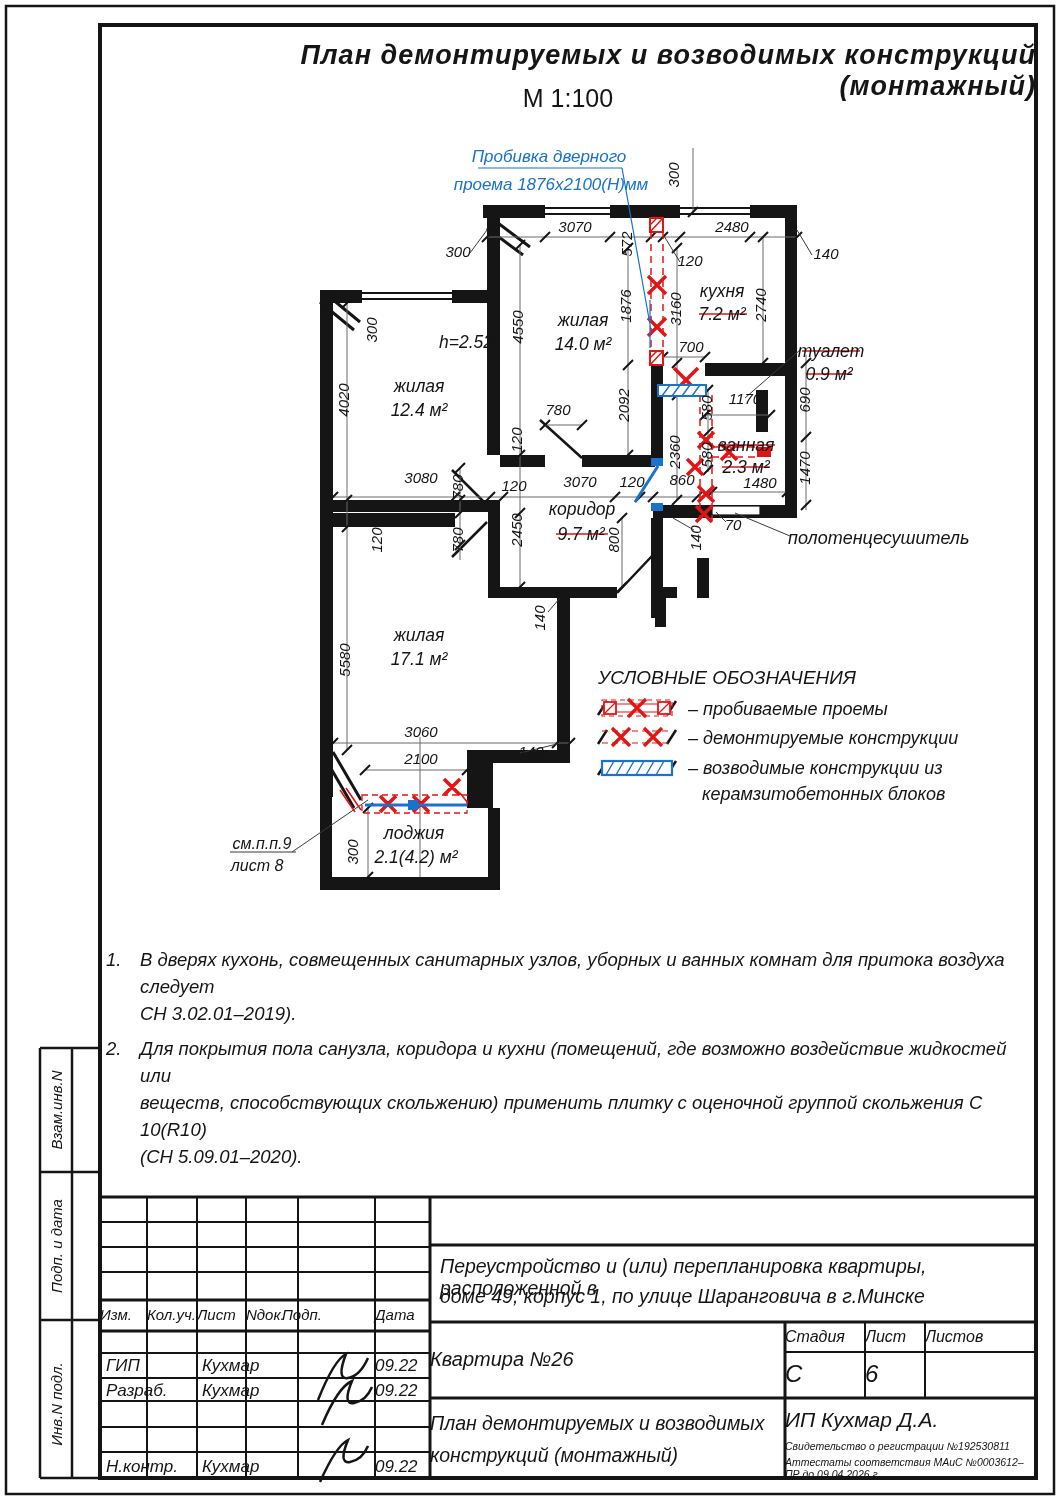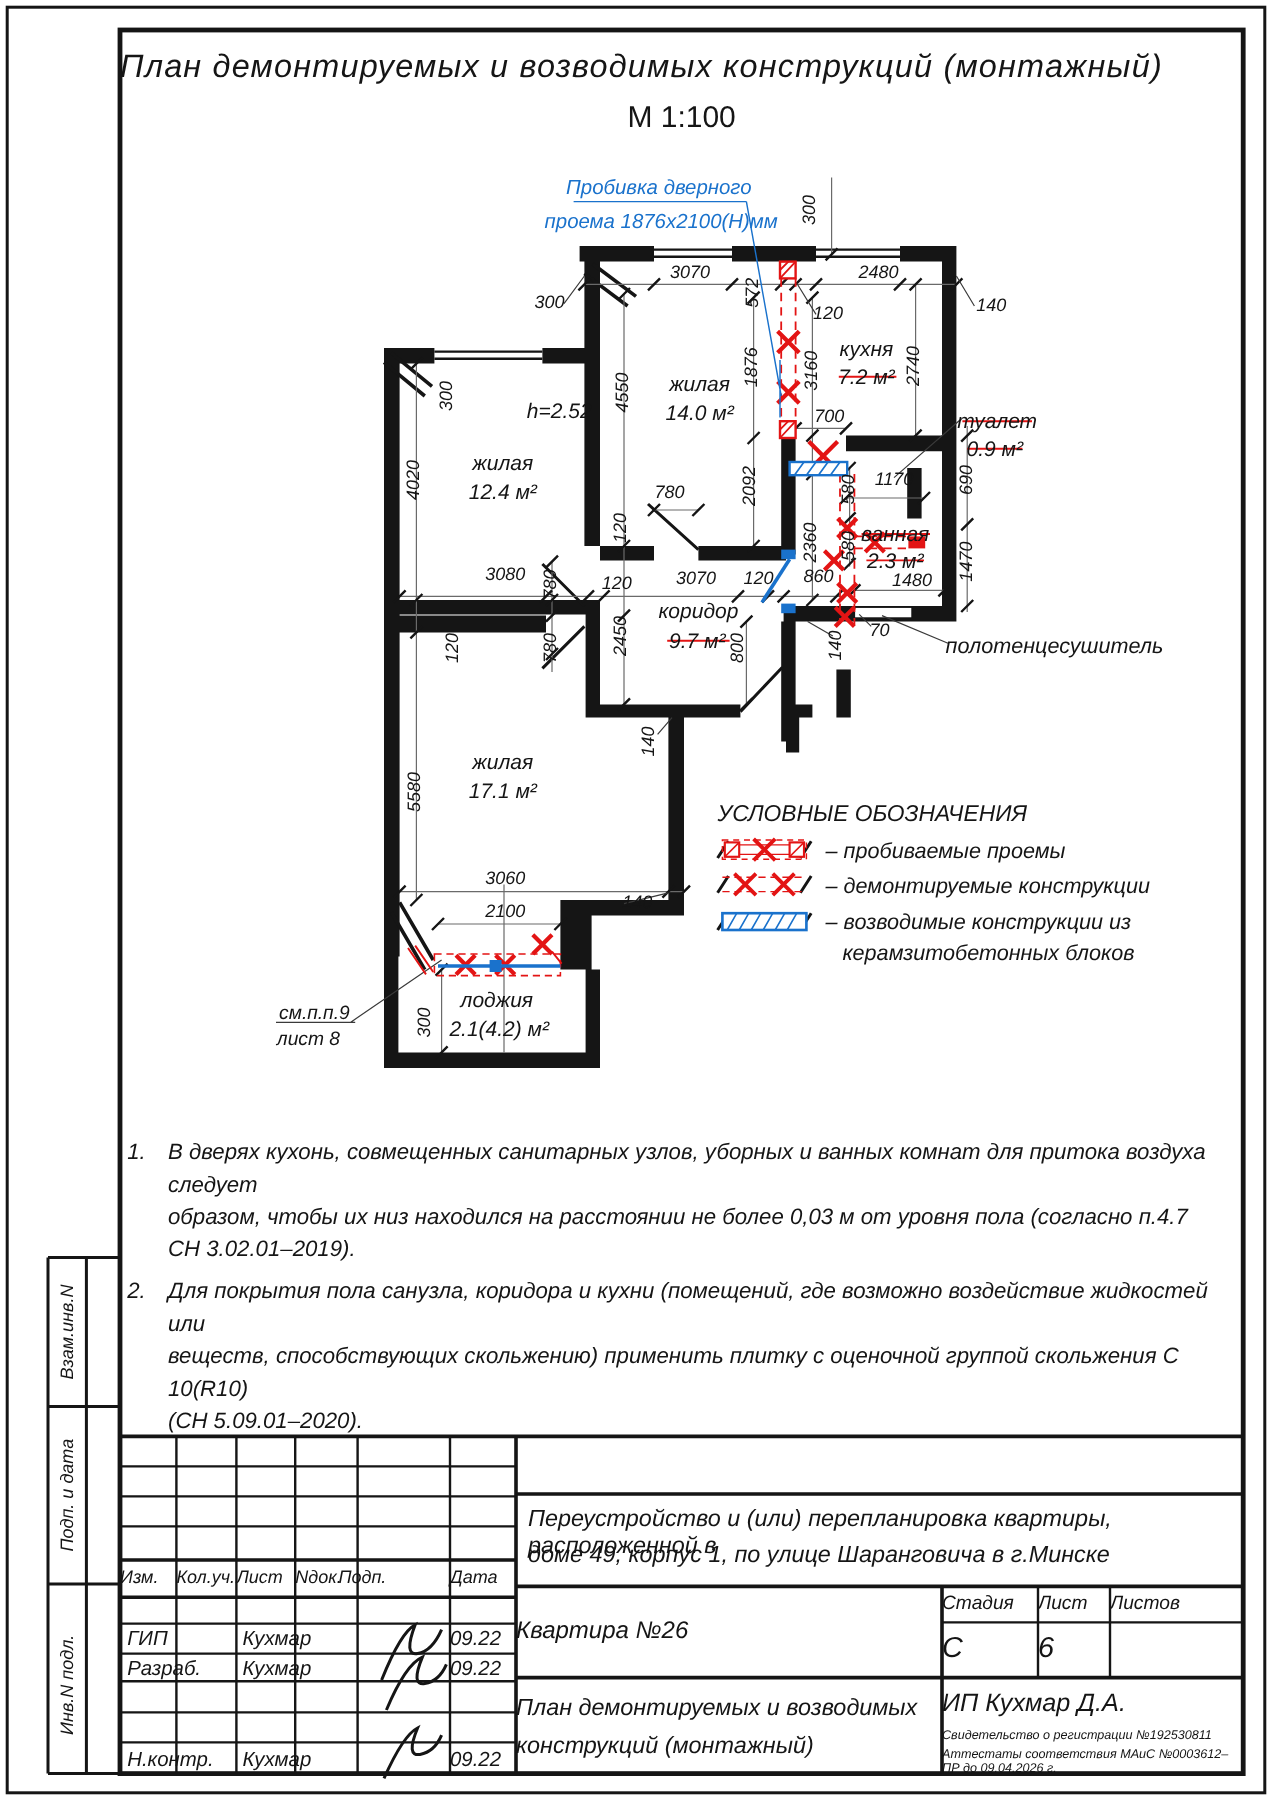--- a/index.html
+++ b/index.html
@@ -1,20 +1,20 @@
 <!DOCTYPE html>
 <html><head>
 <meta charset="utf-8">
 <style>
   html,body{margin:0;padding:0;background:#e8e8e8;}
   #sheet{position:relative;width:1060px;height:1500px;background:#ffffff;overflow:hidden;
          font-family:"Liberation Sans",sans-serif;color:#151515;}
   #sheet *{box-sizing:border-box;}
   .abs{position:absolute;}
-  #title1{left:100px;top:40px;width:936px;font-size:27px;letter-spacing:1px;font-style:italic;text-align:left;}
+  #title1{left:100px;top:40px;width:936px;font-size:27px;letter-spacing:1px;font-style:italic;text-align:right;font-weight:bold;}
   #title2{left:100px;top:84px;width:936px;font-size:25px;text-align:center;}
   #notes{left:106px;top:946px;width:915px;font-size:18.5px;font-style:italic;line-height:27px;}
   .note{display:flex;margin-bottom:8px;}
   .note .num{width:34px;flex:none;}
   svg text{font-family:"Liberation Sans",sans-serif;font-style:italic;fill:#151515;}
   .dim{font-size:15px;text-anchor:middle;}
   .room{font-size:17.5px;text-anchor:middle;}
   .ann{font-size:17px;text-anchor:middle;fill:#1a72cc;}
   .legT{font-size:19px;}
   .leg{font-size:18px;}
@@ -250,21 +250,20 @@
 
     <path stroke="#151515" stroke-width="2.5" fill="none" d="M318 1400 q16 -40 28 -46 q-10 26 2 24 q12 -2 20 -20 M322 1425 q16 -38 30 -44 q-10 24 2 22 q12 -2 18 -16"></path>
     <path stroke="#151515" stroke-width="2.5" fill="none" d="M320 1482 q16 -36 28 -42 q-10 24 2 22 q12 -2 18 -16"></path>
   </svg>
 
   <div id="notes" class="abs">
     <div class="note">
       <span class="num">1.</span>
       <span>
         <div>В дверях кухонь, совмещенных санитарных узлов, уборных и ванных комнат для притока воздуха следует</div>
-        <div>образом, чтобы их низ находился на расстоянии не более 0,03  м от уровня пола (согласно п.4.7</div>
         <div>СН  3.02.01–2019).</div>
       </span>
     </div>
     <div class="note">
       <span class="num">2.</span>
       <span>
         <div>Для покрытия пола санузла, коридора и кухни (помещений, где возможно воздействие жидкостей или</div>
         <div>веществ, способствующих скольжению) применить плитку с оценочной группой скольжения С 10(R10)</div>
         <div>(СН  5.09.01–2020).</div>
       </span>

